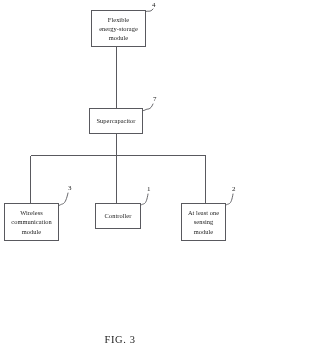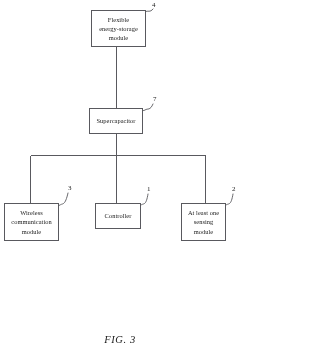--- a/index.html
+++ b/index.html
@@ -63,21 +63,21 @@
   #box-supercap    { left: 89px;  top: 108px; width: 54px; height: 26px; }
   #box-wireless    { left: 4px;   top: 203px; width: 55px; height: 38px; }
   #box-controller  { left: 95px;  top: 203px; width: 46px; height: 26px; }
   #box-sensing     { left: 181px; top: 203px; width: 45px; height: 38px; }
   
   #ref-energy   { left: 152px; top: 2px;   }
   #ref-supercap { left: 153px; top: 96px;  }
   #ref-wireless { left: 68px;  top: 185px; }
   #ref-control  { left: 147px; top: 186px; }
   #ref-sensing  { left: 232px; top: 186px; }
-  #figure-caption { top: 334px; font-style: italic; }
+  #figure-caption { top: 334px; }
 </style>
 </head>
 <body>
 
 <div id="figure-root">
 
   <svg id="wiring-layer" viewBox="0 0 240 354" width="240" height="354" aria-hidden="true">
     <g fill="none" stroke="#59595e" stroke-width="1" shape-rendering="crispEdges">
 
       <line x1="116.5" y1="47" x2="116.5" y2="108"></line>

